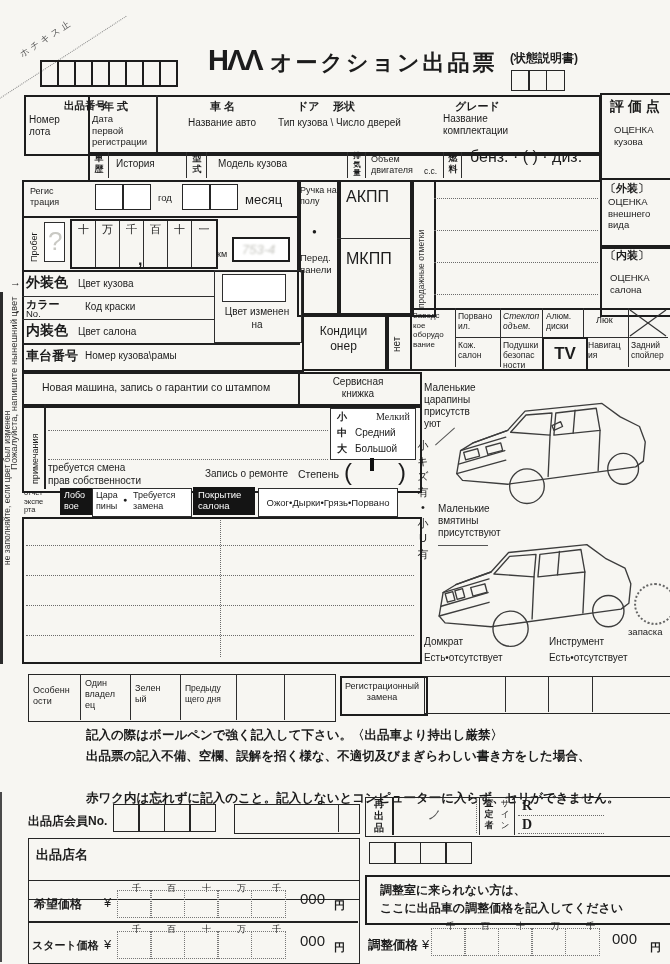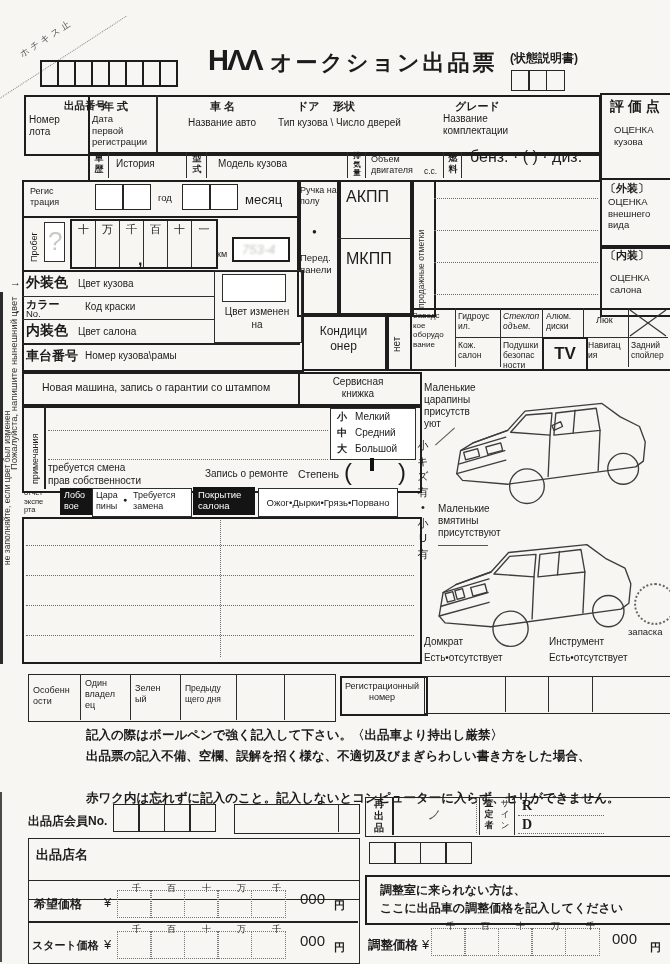--- a/index.html
+++ b/index.html
@@ -185,21 +185,21 @@
   <div class="abs" style="left:455px;top:337px;width:213px;height:1px;background:#2e2e2e;"></div>
   <div class="abs ml" style="left:413px;top:311px;font-size:8px;line-height:9.5px;">Заводс
 кое
 оборудо
 вание</div>
   <div class="abs" style="left:455px;top:308px;width:1px;height:59px;background:#2e2e2e;"></div>
   <div class="abs" style="left:500px;top:308px;width:1px;height:59px;background:#2e2e2e;"></div>
   <div class="abs" style="left:542px;top:308px;width:1px;height:59px;background:#2e2e2e;"></div>
   <div class="abs" style="left:583px;top:308px;width:1px;height:59px;background:#2e2e2e;"></div>
   <div class="abs" style="left:628px;top:308px;width:1px;height:59px;background:#2e2e2e;"></div>
-  <div class="abs ml" style="left:458px;top:311px;font-size:8.5px;line-height:10px;">Гидроус
+  <div class="abs ml" style="left:458px;top:311px;font-size:8.5px;line-height:10px;">Порвано
 ил.</div>
   <div class="abs ml" style="left:503px;top:311px;font-size:8.5px;line-height:10px;font-style:italic;">Стеклоп
 одъем.</div>
   <div class="abs ml" style="left:546px;top:311px;font-size:8.5px;line-height:10px;">Алюм.
 диски</div>
   <div class="abs" style="left:596px;top:315px;font-size:9px;">Люк</div>
   <svg class="abs" style="left:629px;top:309px;" width="38" height="28" viewBox="0 0 38 28">
     <line x1="1" y1="1" x2="37" y2="27" stroke="#333" stroke-width="1.2"></line>
     <line x1="37" y1="1" x2="1" y2="27" stroke="#333" stroke-width="1.2"></line>
   </svg>
@@ -220,21 +220,21 @@
   <div class="abs ml" style="left:298px;top:376px;width:120px;text-align:center;font-size:10px;line-height:12px;">Сервисная
 книжка</div>
 
   <div class="abs b2" style="left:22px;top:404px;width:396px;height:85px;"></div>
   <div class="abs" style="left:44px;top:404px;width:1.5px;height:85px;background:#222;"></div>
   <div class="abs vtx" style="left:30px;top:484px;font-size:9px;">примечания</div>
   <div class="abs dot" style="left:48px;top:430px;width:280px;"></div>
   <div class="abs dot" style="left:48px;top:459px;width:280px;"></div>
   <div class="abs b1" style="left:330px;top:408px;width:84px;height:50px;background:#fff;"></div>
   <div class="abs jp" style="left:337px;top:410px;font-size:10px;">小</div>
-  <div class="abs" style="left:355px;top:411px;font-size:10px;">Мелкий</div>
+  <div class="abs" style="left:376px;top:411px;font-size:10px;font-family:Liberation Serif, serif;">Мелкий</div>
   <div class="abs jp" style="left:337px;top:426px;font-size:10px;">中</div>
   <div class="abs" style="left:355px;top:427px;font-size:10px;">Средний</div>
   <div class="abs jp" style="left:337px;top:442px;font-size:10px;">大</div>
   <div class="abs" style="left:355px;top:443px;font-size:10px;">Большой</div>
   <div class="abs" style="left:370px;top:458px;width:4px;height:13px;background:#111;"></div>
   <div class="abs ml" style="left:48px;top:462px;font-size:10px;line-height:12.5px;">требуется смена
 прав собственности</div>
   <div class="abs" style="left:205px;top:468px;font-size:10px;">Запись о ремонте</div>
   <div class="abs" style="left:298px;top:468px;font-size:10.5px;">Степень</div>
   <div class="abs" style="left:344px;top:458px;font-size:24px;font-weight:300;">(</div>
@@ -339,21 +339,21 @@
 ости</div>
   <div class="abs ml" style="left:85px;top:678px;font-size:9px;line-height:11px;">Один
 владел
 ец</div>
   <div class="abs ml" style="left:135px;top:683px;font-size:9px;line-height:11px;">Зелен
 ый</div>
   <div class="abs ml" style="left:185px;top:683px;font-size:8.5px;line-height:11px;">Предыду
 щего дня</div>
   <div class="abs b2" style="left:340px;top:676px;width:84px;height:36px;"></div>
   <div class="abs ml" style="left:340px;top:681px;width:84px;text-align:center;font-size:9px;line-height:11px;">Регистрационный
-номер</div>
+замена</div>
   <div class="abs b" style="left:424px;top:676px;width:246px;height:36px;"></div>
   <div class="abs" style="left:505px;top:676px;width:1px;height:36px;background:#2e2e2e;"></div>
   <div class="abs" style="left:548px;top:676px;width:1px;height:36px;background:#2e2e2e;"></div>
   <div class="abs" style="left:592px;top:676px;width:1px;height:36px;background:#2e2e2e;"></div>
 
   <div class="abs" style="left:86px;top:727px;font-size:12.5px;font-weight:600;color:#1a1a1a;">記入の際はボールペンで強く記入して下さい。〈出品車より持出し厳禁〉</div>
   <div class="abs" style="left:86px;top:748px;font-size:12.5px;font-weight:600;color:#1a1a1a;">出品票の記入不備、空欄、誤解を招く様な、不適切及びまぎらわしい書き方をした場合、</div>
   <div class="abs" style="left:86px;top:790px;font-size:12.5px;font-weight:600;color:#1a1a1a;">赤ワク内は忘れずに記入のこと。記入しないとコンピューターに入らず、セリができません。</div>
 
   <div class="abs jp" style="left:28px;top:813px;font-size:12px;">出品店会員No.</div>

